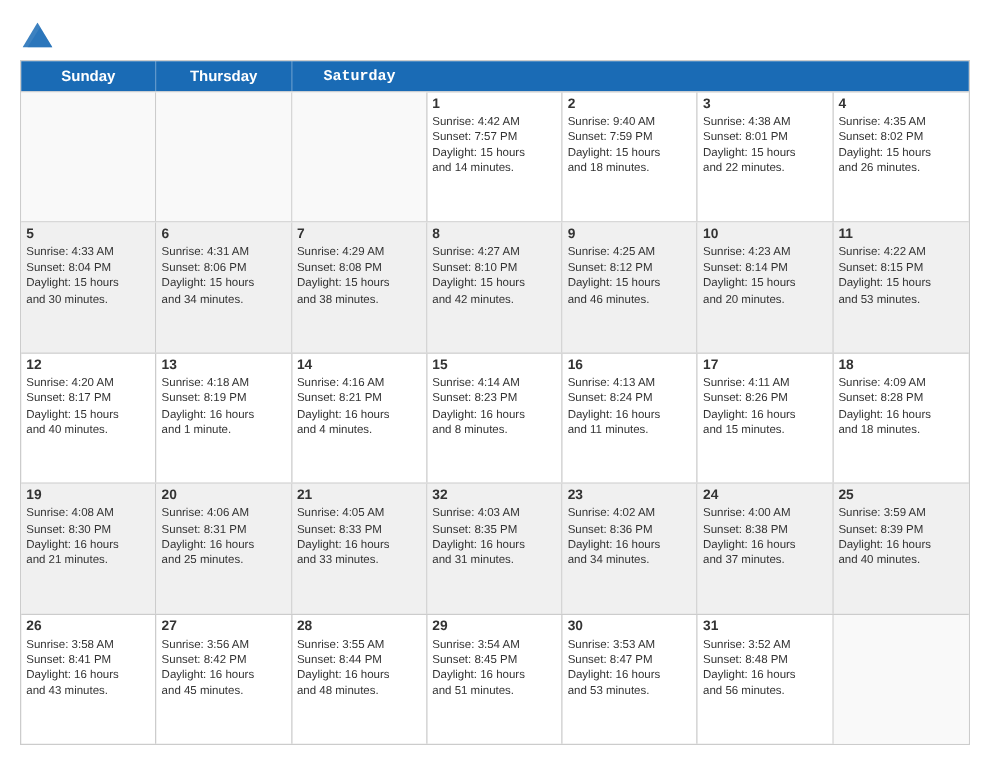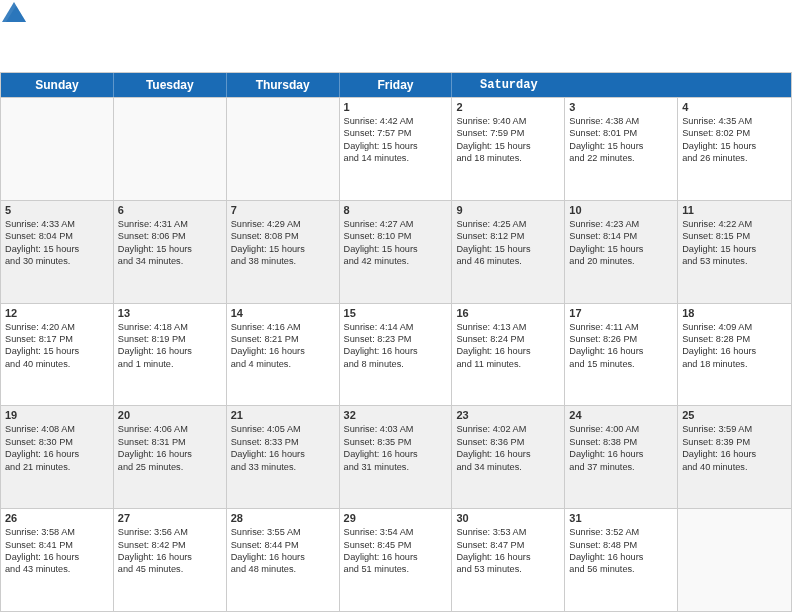--- a/index.html
+++ b/index.html
@@ -6,23 +6,23 @@
     body {
       font-family: Arial, sans-serif;
       background: #fff;
       width: 792px;
       height: 612px;
       overflow: hidden;
     }
     .page {
       width: 792px;
       height: 612px;
+      padding: 16px;
       display: flex;
       flex-direction: column;
-      gap: 40px;
     }
     .header {
       display: flex;
       justify-content: space-between;
       align-items: flex-start;
       margin-bottom: 10px;
     }
     .logo {
       display: flex;
       align-items: center;
@@ -131,23 +131,21 @@
     </div>
     <div class="title-block">
       <div class="main-title"></div>
       <div class="subtitle"></div>
     </div>
   </div>
 
   <div class="calendar">
     <div class="cal-header-row">
     <div class="cal-header-cell">Sunday</div>
-        <div class="cal-header-cell">Tuesday</div>
         <div class="cal-header-cell">Thursday</div>
-        <div class="cal-header-cell">Friday</div>
         <div class="cal-header-cell">Saturday</div>
       </div>
     <div class="cal-body">
     <div class="cal-week">
           <div class="cal-cell empty"></div>
           <div class="cal-cell empty"></div>
           <div class="cal-cell empty"></div>
           <div class="cal-cell">
             <div class="day-num">1</div>
             <div class="cell-line">Sunrise: 4:42 AM</div>

